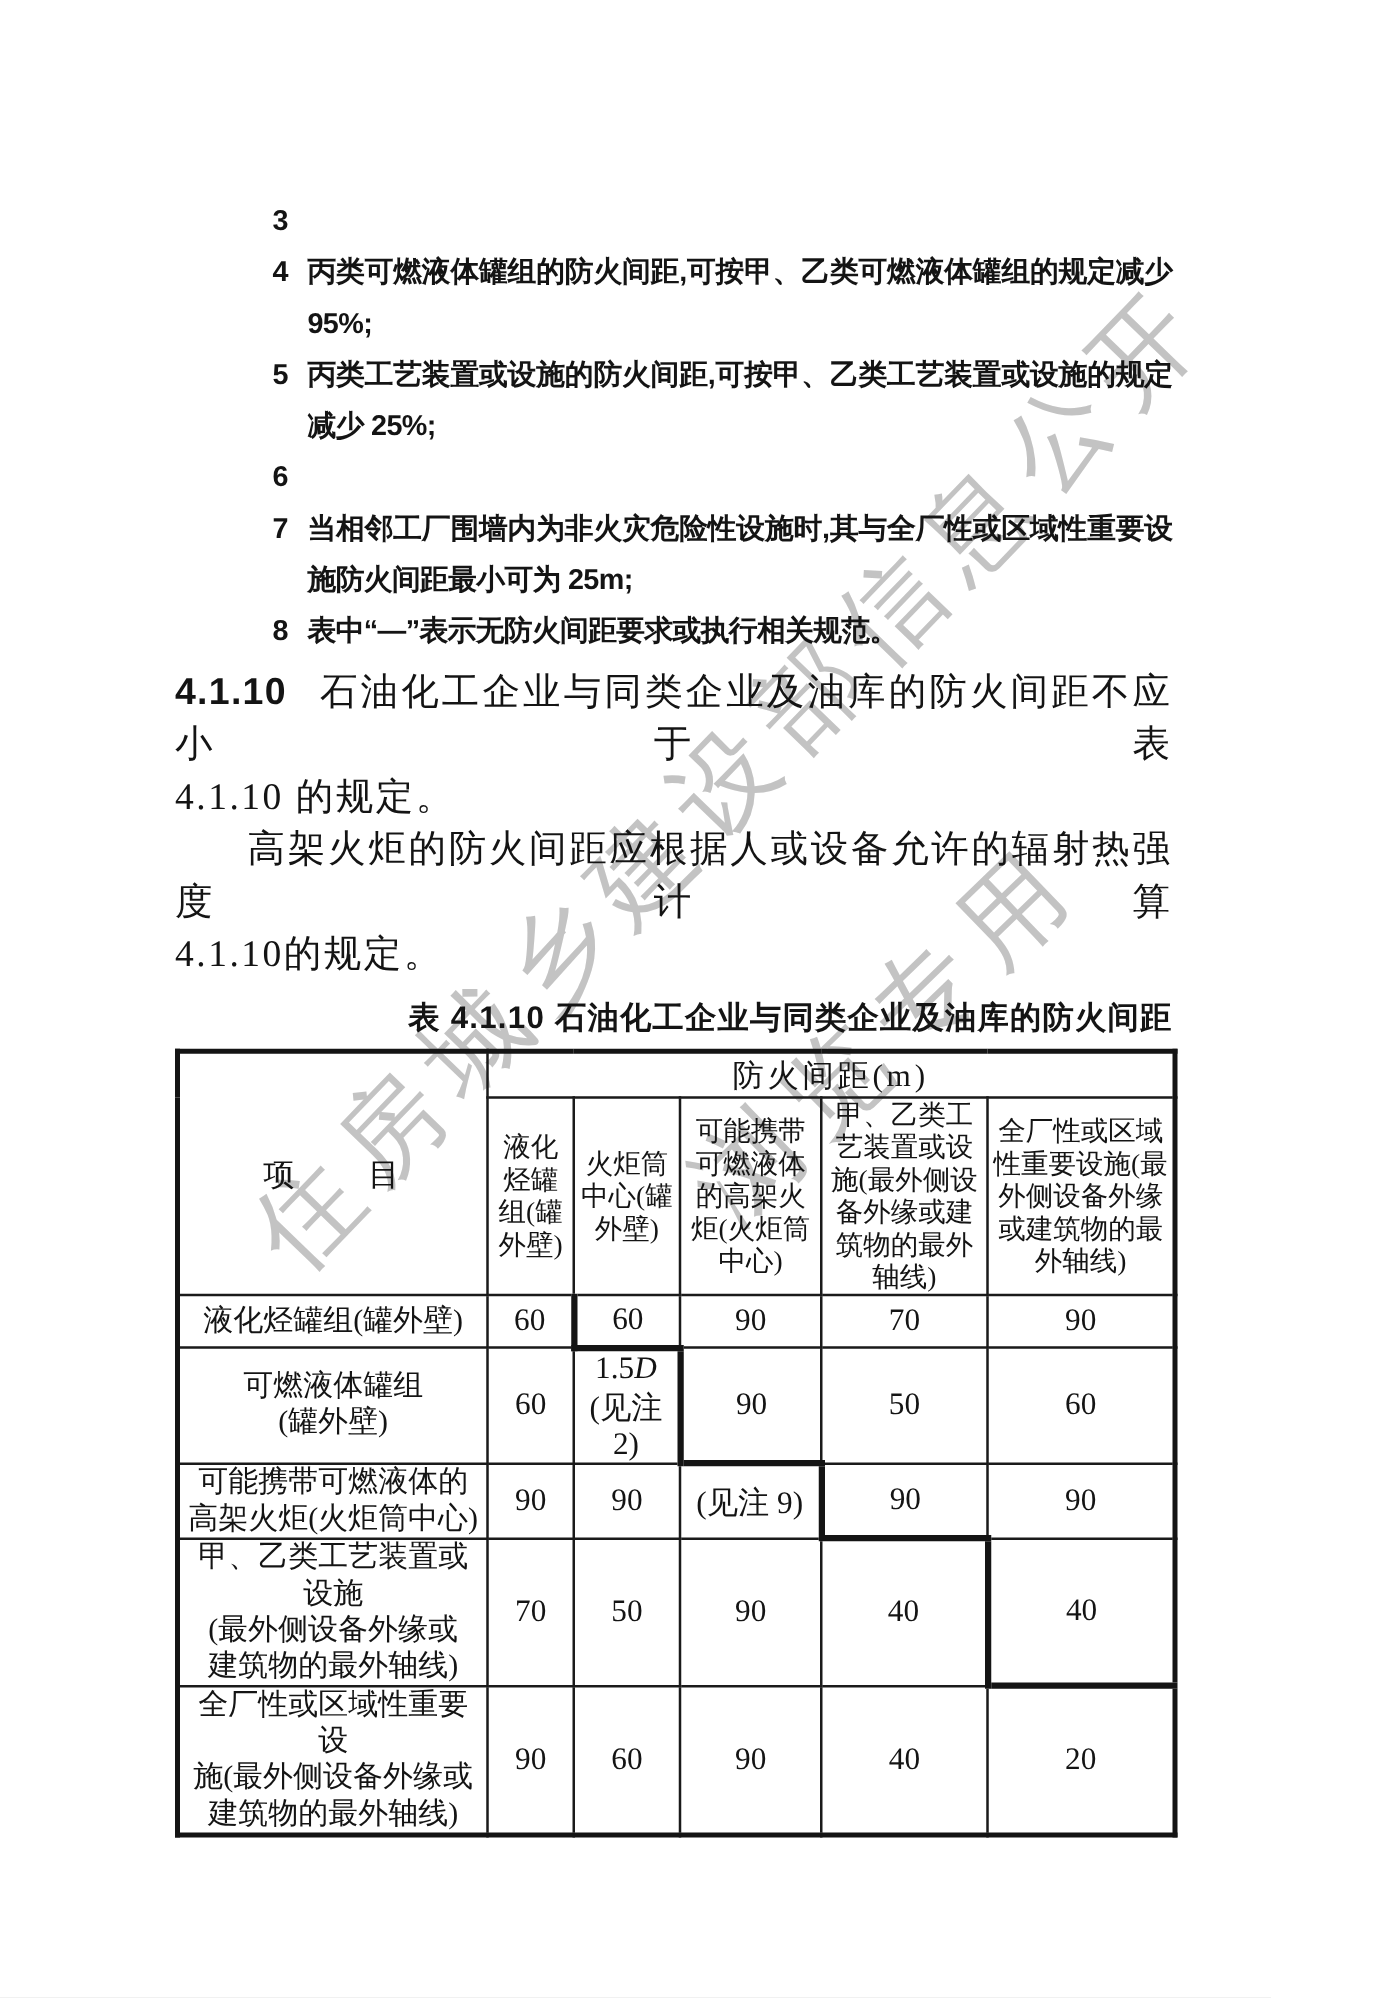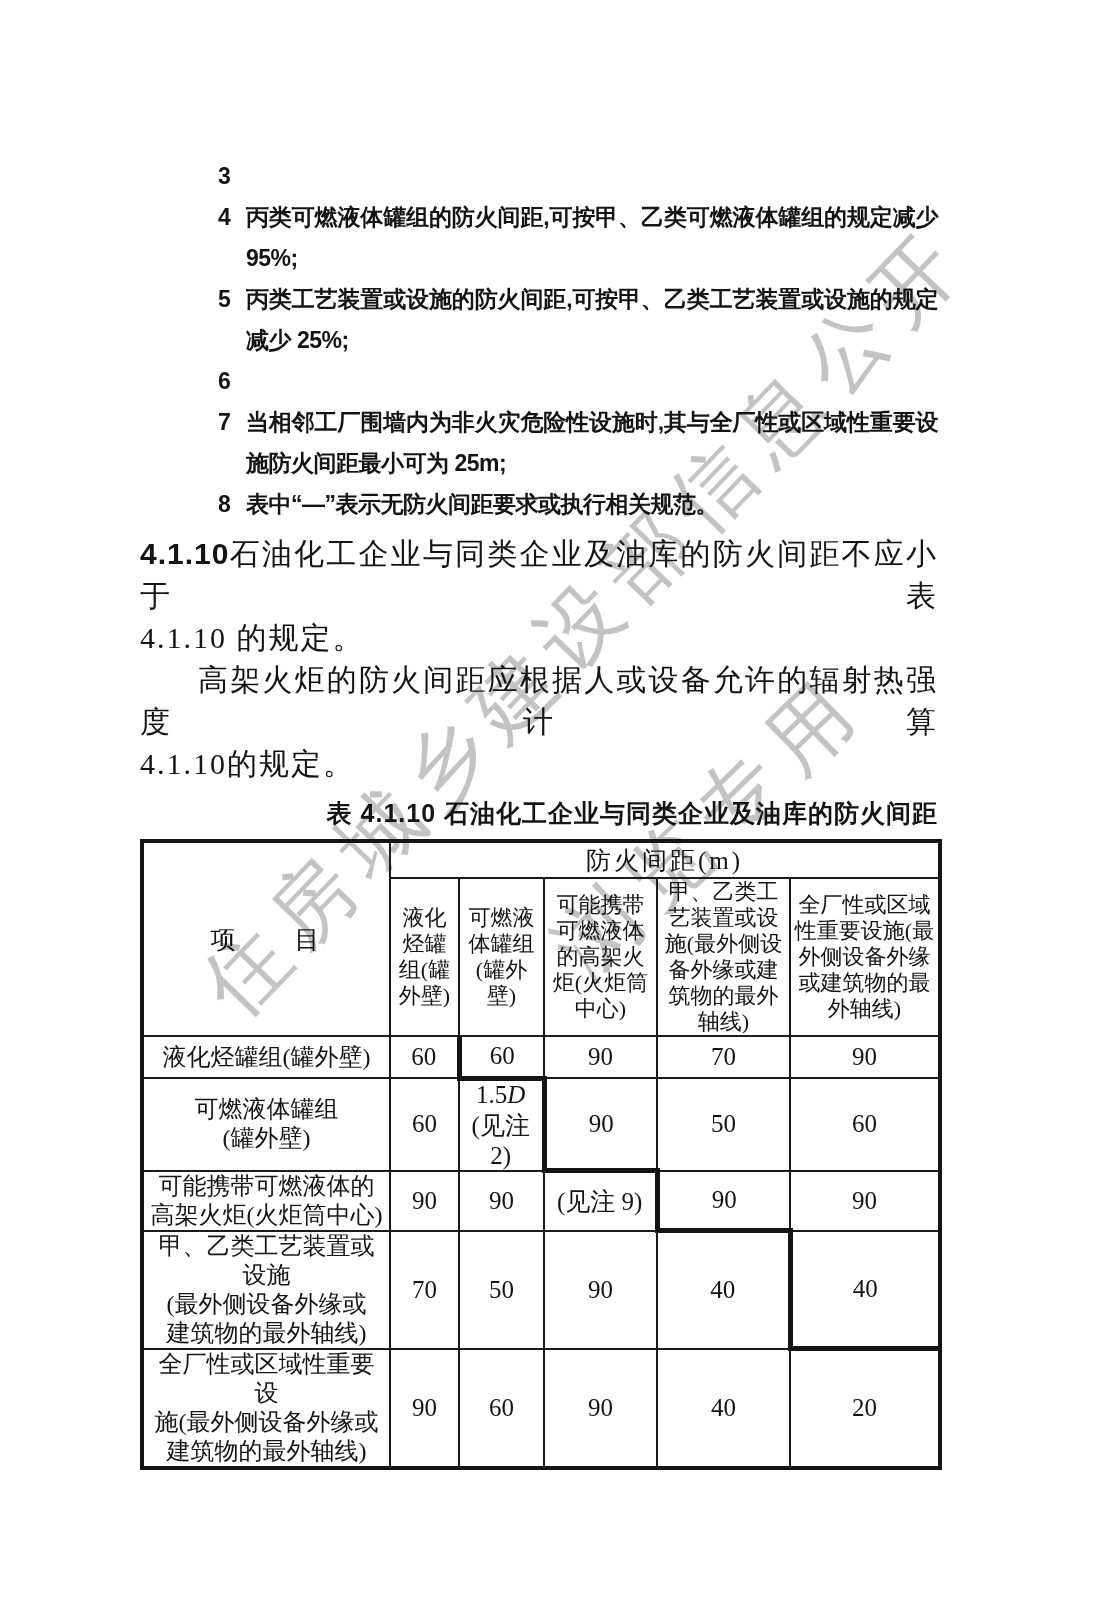--- a/index.html
+++ b/index.html
@@ -24,21 +24,21 @@
   .notes-list { font-family:"Liberation Sans","DejaVu Sans",sans-serif; font-weight:700; }
   .list-item { display:flex; align-items:flex-start; font-size:23px; line-height:41px; letter-spacing:-0.5px; }
   .list-item .num { flex:none; width:28px; margin-left:78px; }
   .list-item .txt { flex:1; text-align:justify; }
 
   
   .section { margin-top:8px; font-size:30px; line-height:42px; }
   .sline { letter-spacing:2px; }
   .jline { text-align:justify; text-align-last:justify; }
   .indent { text-indent:58px; }
-  .secnum { font-family:"Liberation Sans","DejaVu Sans",sans-serif; font-weight:700; letter-spacing:1px; }
+  .secnum { font-family:"Liberation Sans","DejaVu Sans",sans-serif; font-weight:700; margin-right:26px; letter-spacing:1px; }
 
   
   .table-title { margin-top:12px; text-align:right; font-size:25px; letter-spacing:1px;
                  font-family:"Liberation Sans","DejaVu Sans",sans-serif; font-weight:700; }
   table.dist { border-collapse:collapse; table-layout:fixed; width:798px; margin-top:9px;
                border:4px solid #141414; }
   table.dist th, table.dist td {
     border:2px solid #1a1a1a; font-weight:400; padding:0 3px;
     text-align:center; vertical-align:middle; overflow:hidden;
   }
@@ -113,21 +113,21 @@
           <col style="width:133px">
           <col style="width:150px">
       </colgroup>
       <thead>
         <tr class="info-row">
           <th class="item-header" rowspan="2">项　　目</th>
           <th colspan="5">防火间距(m)</th>
         </tr>
         <tr class="cols-row">
           <th>液化烃罐组(罐外壁)</th>
-          <th>可燃液体罐组(罐外壁)</th>
+          <th>火炬筒中心(罐外壁)</th>
           <th>可能携带可燃液体的高架火炬(火炬筒中心)</th>
           <th>甲、乙类工艺装置或设施(最外侧设备外缘或建筑物的最外轴线)</th>
           <th>全厂性或区域性重要设施(最外侧设备外缘或建筑物的最外轴线)</th>
         </tr>
       </thead>
       <tbody>
           <tr>
             <td class="label">液化烃罐组(罐外壁)</td>
             <td>60</td>
             <td class="bl bb">60</td>

